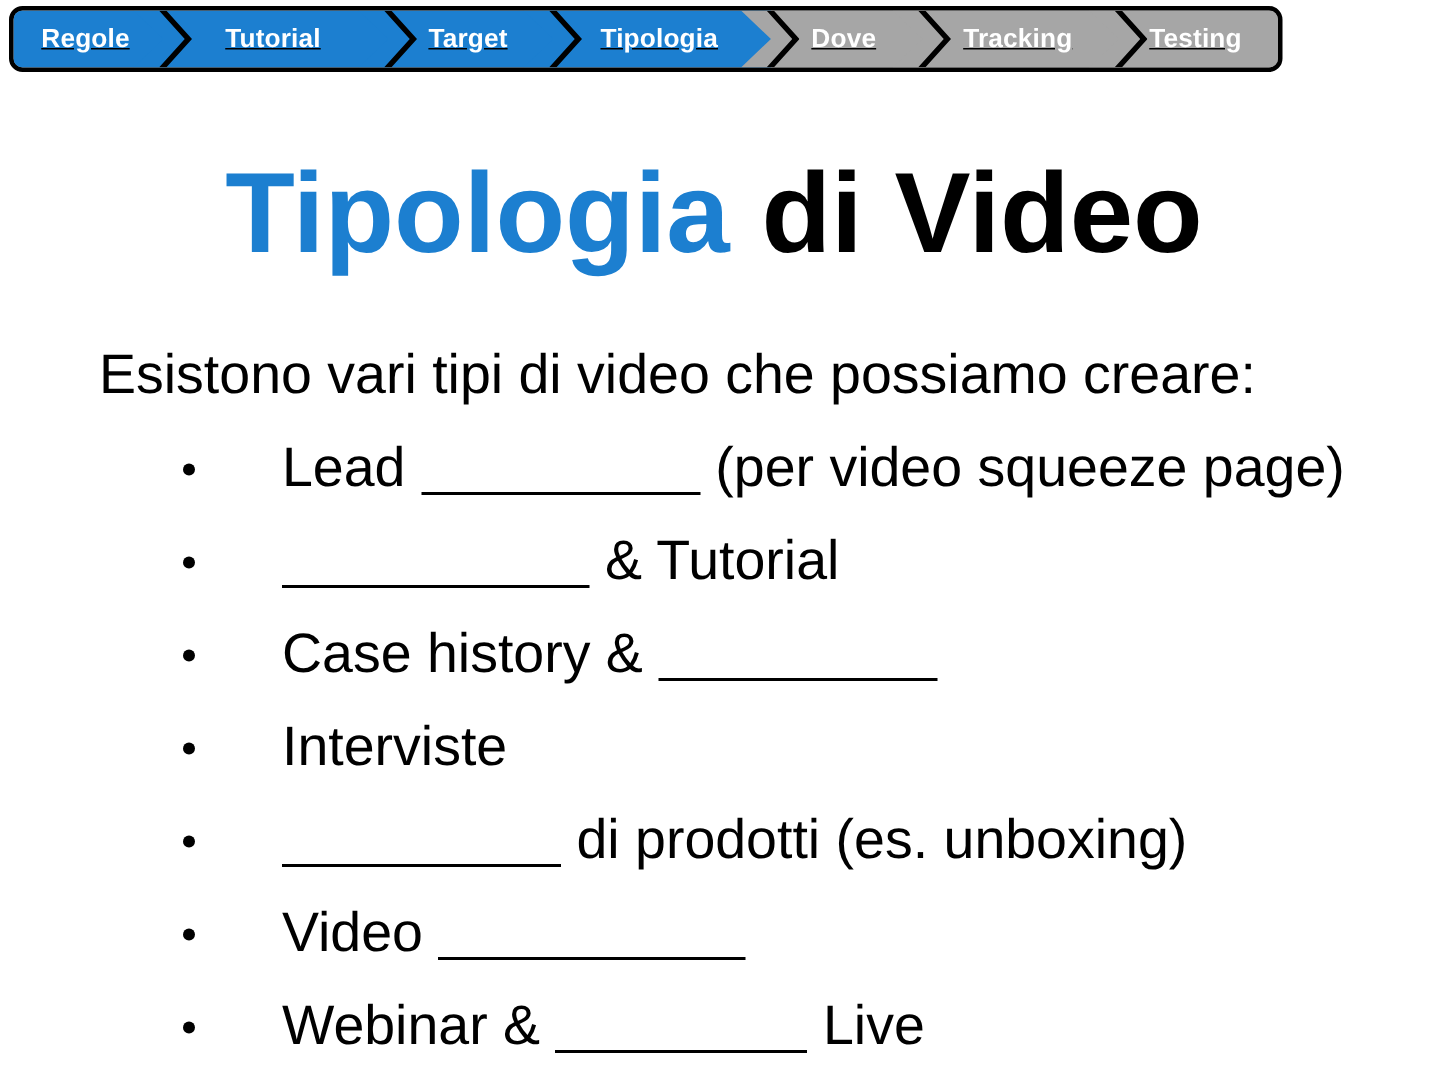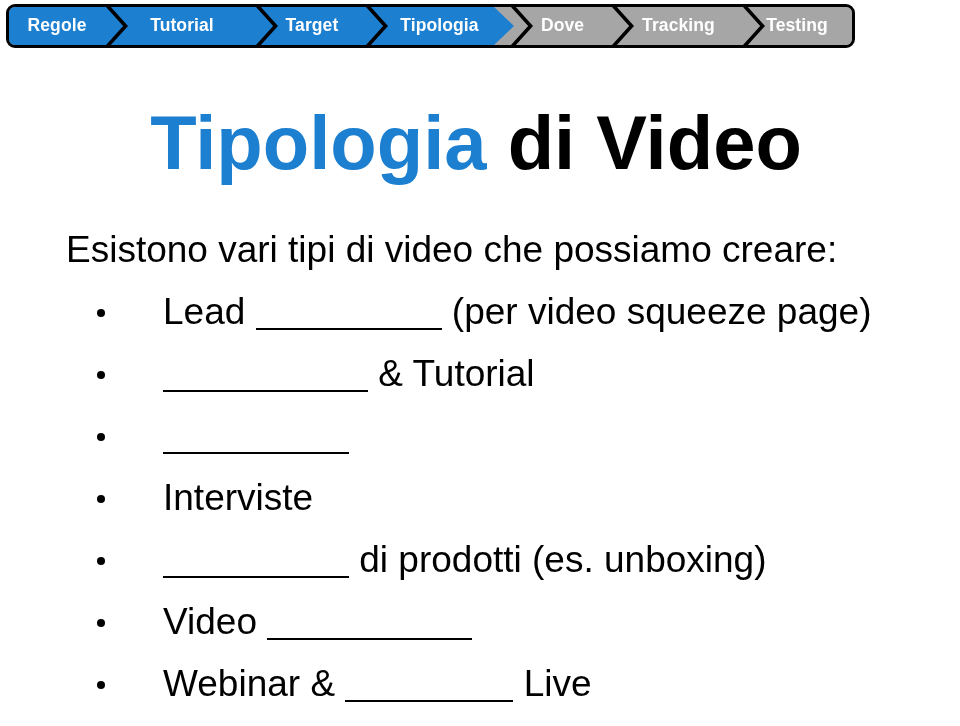--- a/index.html
+++ b/index.html
@@ -30,20 +30,21 @@
     top: 4px;
     width: 849px;
     height: 44px;
     display: flex;
     align-items: stretch;
     border: 3px solid #000000;
     border-radius: 9px;
     box-sizing: border-box;
     background: #a6a6a6;
     overflow: hidden;
+    text-decoration: underline;
   }
 
   .chev {
     position: relative;
     height: 100%;
     display: flex;
     align-items: center;
     justify-content: center;
     box-sizing: border-box;
     color: #ffffff;
@@ -129,20 +130,21 @@
     padding: 0;
   }
   ul.bullets li {
     position: relative;
     font-size: 37px;
     color: #000000;
     line-height: 1.0;
     padding-left: 163px;
     margin-top: 25px;
     white-space: nowrap;
+    margin-left: 25px;
   }
   ul.bullets li .dot {
     position: absolute;
     left: 97px;
     top: 0.42em;
     width: 8px;
     height: 8px;
     border-radius: 50%;
     background: #000000;
   }
@@ -226,21 +228,21 @@
 
       <li>
         <span class="dot"></span><span>Lead </span><span class="blank b-lg"></span><span> (per video squeeze page)</span>
       </li>
 
       <li>
         <span class="dot"></span><span></span><span class="blank b-xl"></span><span> &amp; Tutorial</span>
       </li>
 
       <li>
-        <span class="dot"></span><span class="blank b-lg"></span><span></span>
+        <span class="dot"></span><span>Case history &amp; </span><span class="blank b-lg"></span><span></span>
       </li>
 
       <li>
         <span class="dot"></span><span>Interviste</span><span></span>
       </li>
 
       <li>
         <span class="dot"></span><span></span><span class="blank b-lg"></span><span> di prodotti (es. unboxing)</span>
       </li>
 

